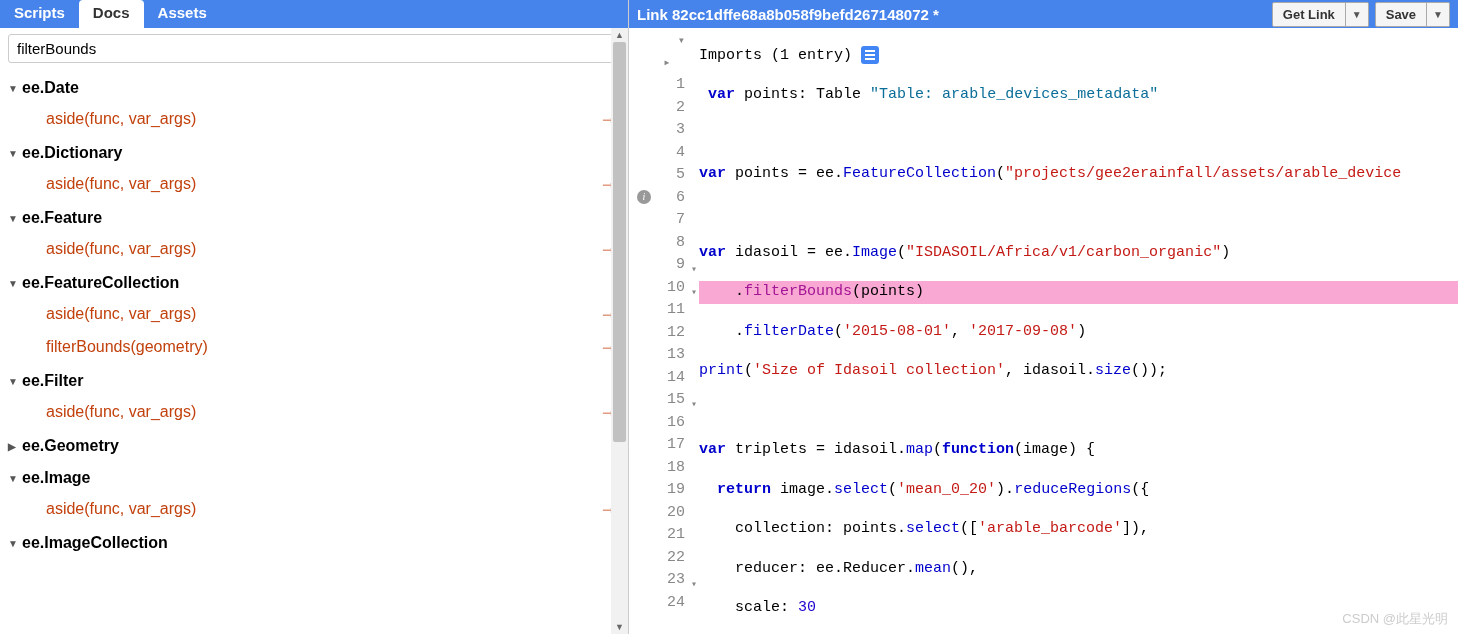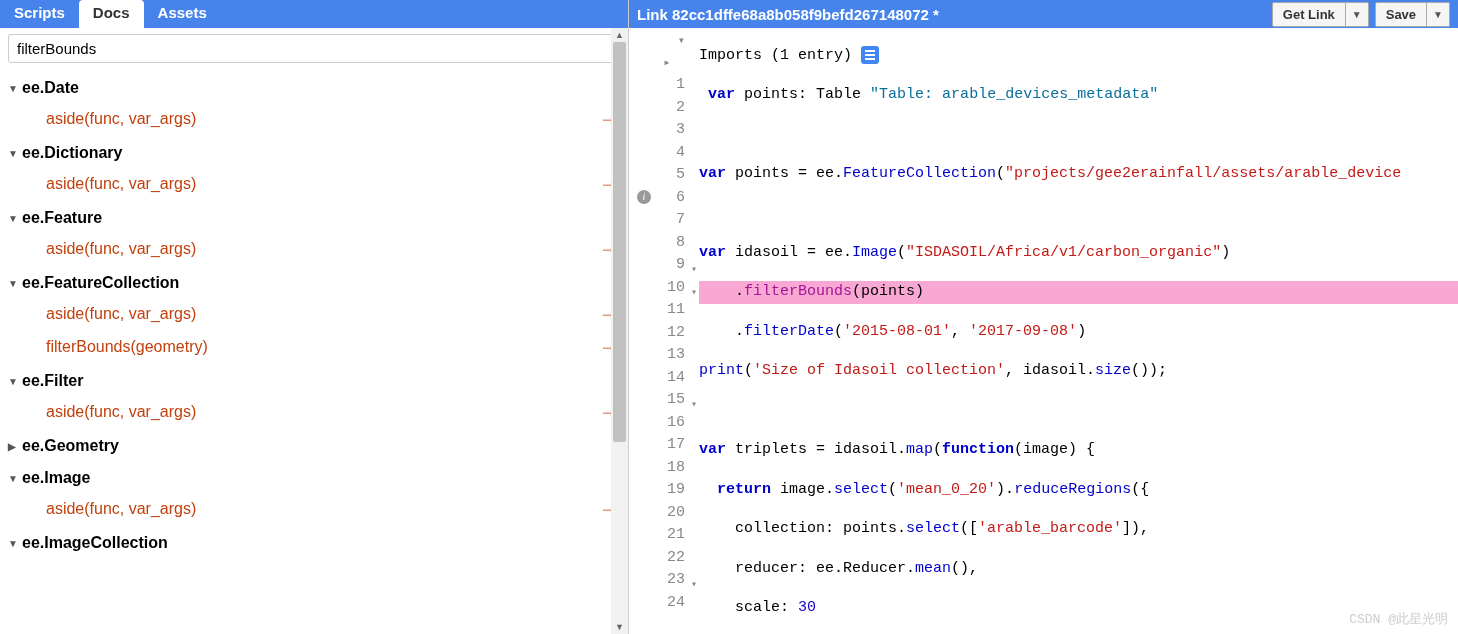--- a/index.html
+++ b/index.html
@@ -39,21 +39,21 @@
 .hl { background: #f9a8d4; }
 .k { color: #0000cc; font-weight: bold; }
 .fn { color: #0000cc; }
 .s { color: #c41a16; }
 .s2 { color: #0b6e99; }
 .n { color: #1c00cf; }
 .p { color: #a31594; }
 .imp { font-family: "Courier New", monospace; }
 .badge { display: inline-block; width: 18px; height: 18px; background: #4285f4; border-radius: 3px; vertical-align: middle; position: relative; }
 .badge::before { content: ""; position: absolute; left: 4px; top: 4px; width: 10px; height: 2px; background: #fff; box-shadow: 0 4px 0 #fff, 0 8px 0 #fff; }
-.watermark { position: absolute; right: 10px; bottom: 6px; color: #ccc; font-size: 13px; font-family: Liberation Mono, monospace; pointer-events: none; }
+.watermark { position: absolute; right: 10px; bottom: 6px; color: #ccc; font-size: 13px; font-family: Liberation Sans, sans-serif; pointer-events: none; }
 </style>
 </head>
 <body>
 
 <div class="container">
   <div class="left-panel">
     <div class="tabs">
       <div class="tab">Scripts</div>
       <div class="tab active">Docs</div>
       <div class="tab">Assets</div>

